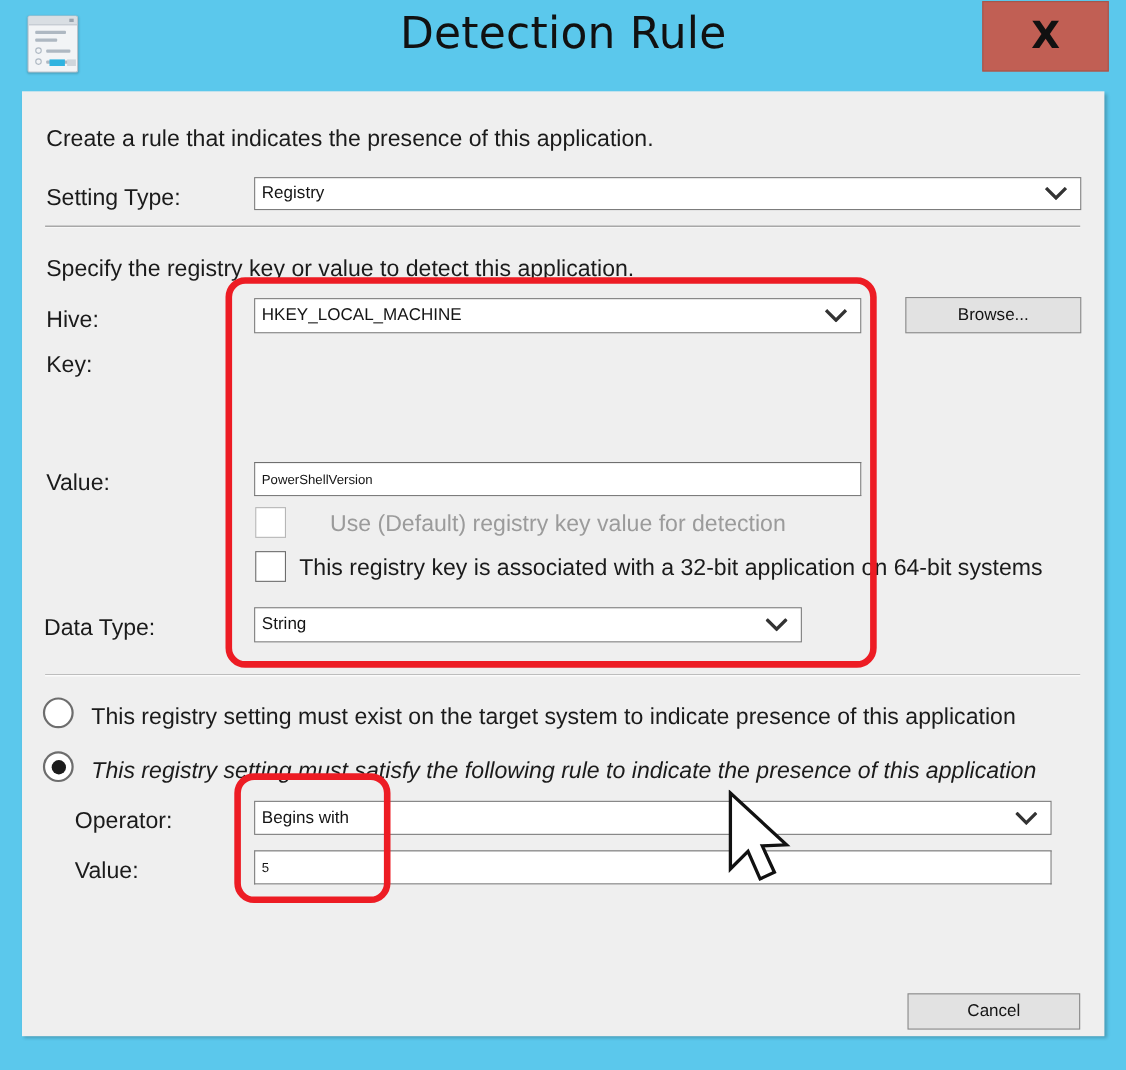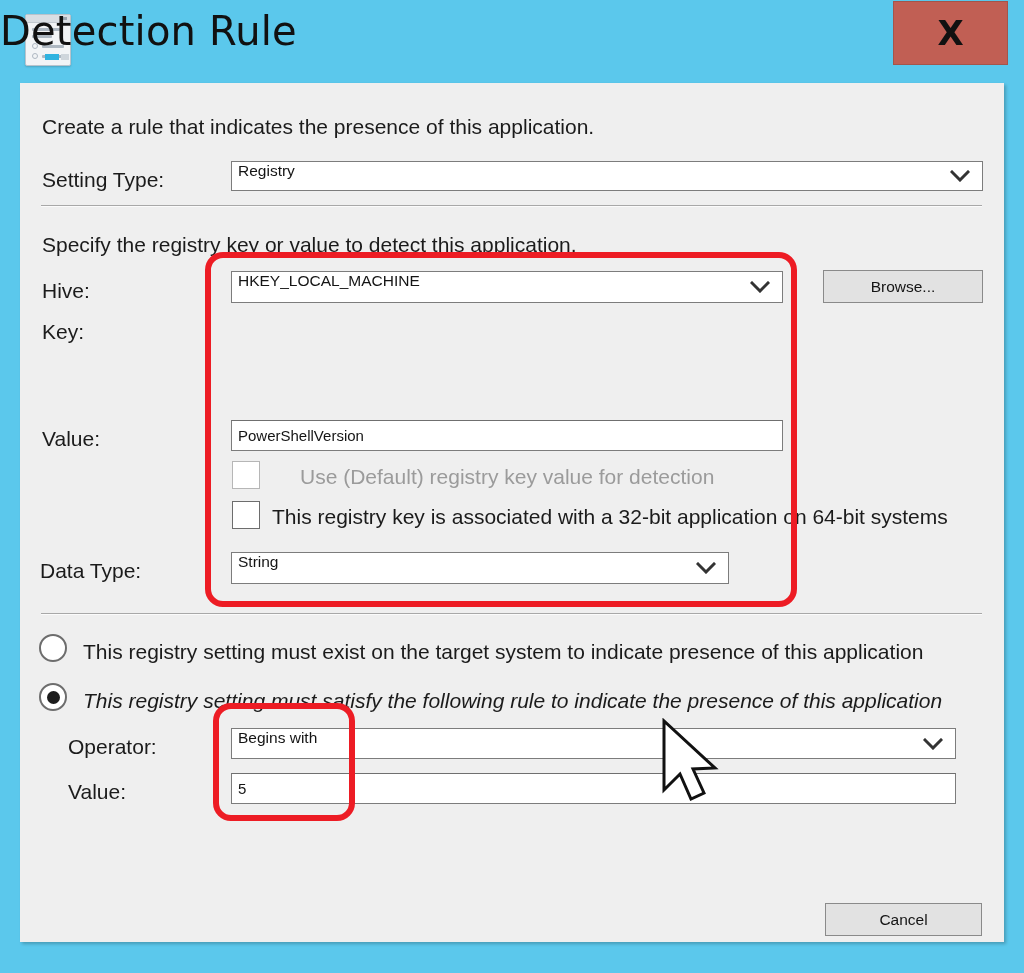--- a/index.html
+++ b/index.html
@@ -48,21 +48,21 @@
   #app-icon .ic-dot { position:absolute; right:3px; top:2px; width:4px; height:3px; background:#9aa4ae;}
   #app-icon .ic-line { position:absolute; background:#aeb8c2; height:3px; border-radius:1px;}
   #app-icon .ic-circ { position:absolute; width:6px; height:6px; border:1px solid #aeb8c2; border-radius:50%; box-sizing:border-box;}
   #app-icon .ic-btn-a { position:absolute; left:19px; bottom:5px; width:14px; height:6px; background:#2fb3e0;}
   #app-icon .ic-btn-b { position:absolute; left:35px; bottom:5px; width:8px; height:6px; background:#cfd6dc;}
 
   #window-title {
     position: absolute;
     left: 0; top: 8px;
     width: 1024px;
-    text-align: left;
+    text-align: center;
     font-size: 40px;
     color: #111111;
     font-family: "DejaVu Sans", sans-serif;
     letter-spacing: .2px;
   }
   #close-button {
     position: absolute;
     left: 893px; top: 1px;
     width: 115px; height: 64px;
     background: #c15f54;
@@ -103,37 +103,38 @@
     background: linear-gradient(to bottom, #a8a8a8 0 1px, #fbfbfb 1px 2px);
   }
 
   
   .tbox {
     position: absolute;
     background: #ffffff;
     border: 1px solid #7c7c7c;
     border-top-color: #6f6f6f;
     box-sizing: border-box;
-    font-size: 15px;
+    font-size: 12px;
     color: #141414;
     padding: 3px 6px;
     display: flex;
     align-items: center;
     font-family: "Liberation Sans", sans-serif;
     white-space: nowrap;
     overflow: hidden;
   }
   .combo {
     position: absolute;
     background: #ffffff;
     border: 1px solid #7c7c7c;
     box-sizing: border-box;
     font-size: 15.5px;
     color: #141414;
     display: flex;
+    align-items: center;
     padding-left: 6px;
     cursor: pointer;
   }
   .combo .chev {
     position: absolute;
     right: 12px; top: 50%;
     transform: translateY(-50%);
     width: 20px; height: 12px;
   }
   .combo .chev svg { display:block; }

